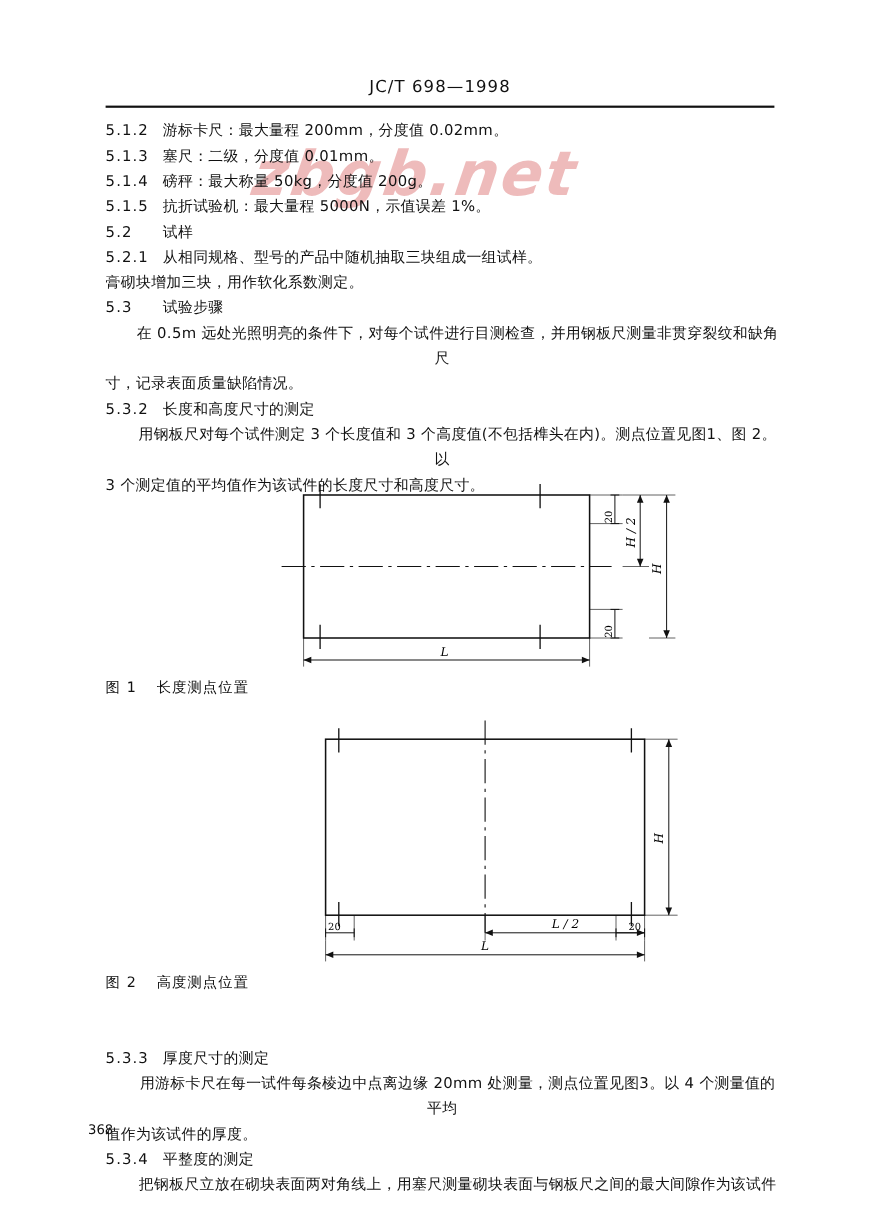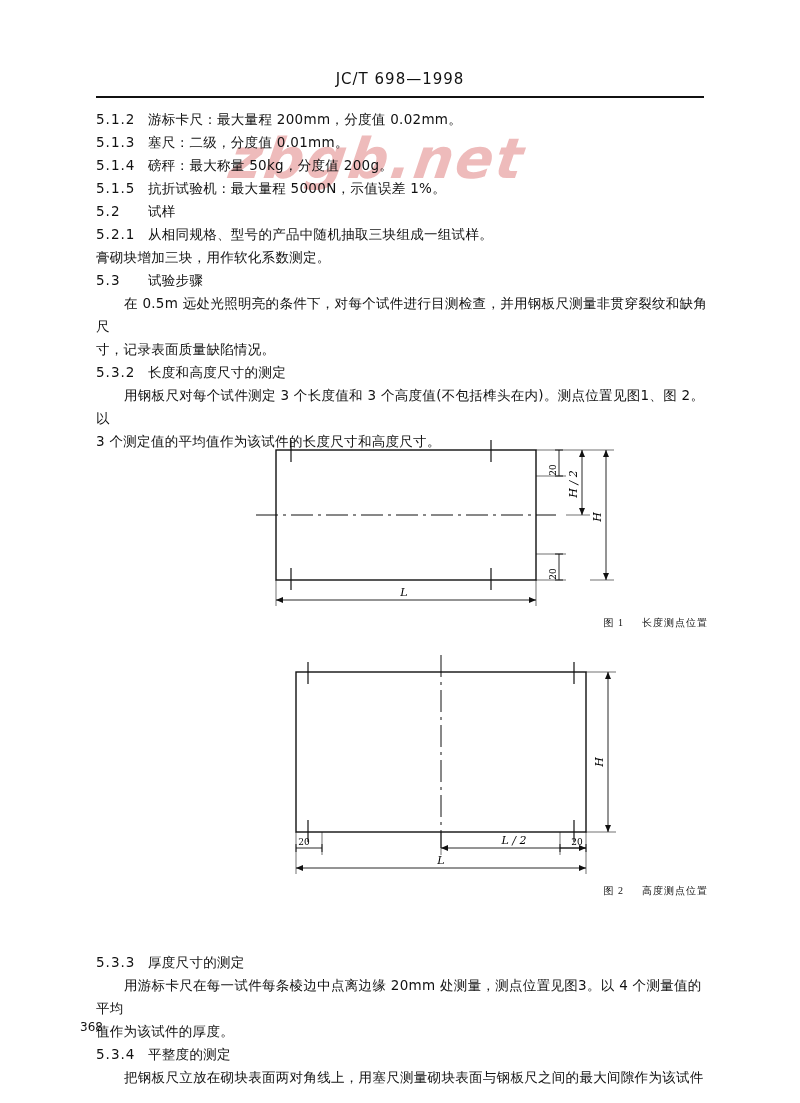--- a/index.html
+++ b/index.html
@@ -60,20 +60,21 @@
     line-height: 23px;
     letter-spacing: 0.3px;
   }
   .num {
     display: inline-block;
     min-width: 52px;
     letter-spacing: 1px;
   }
   .indent {
     text-indent: 28px;
+    text-align: center;
   }
 
   
   .watermark {
     position: absolute;
     left: 230px;
     top: 126px;
     font-size: 56px;
     font-weight: bold;
     font-style: italic;
@@ -85,24 +86,23 @@
     user-select: none;
   }
 
   
   .figure-wrap {
     position: absolute;
     left: 96px;
     width: 612px;
   }
   .fig-caption {
-    text-align: right;
-    font-size: 10px;
+    text-align: left;
+    font-size: 13px;
     letter-spacing: 1px;
-    font-family: Liberation Serif, serif;
   }
   .fig-caption .gap { display:inline-block; width: 18px; }
 
   svg text {
     font-family: "DejaVu Serif", "Liberation Serif", serif;
   }
 
   
   .page-number {
     position: absolute;

